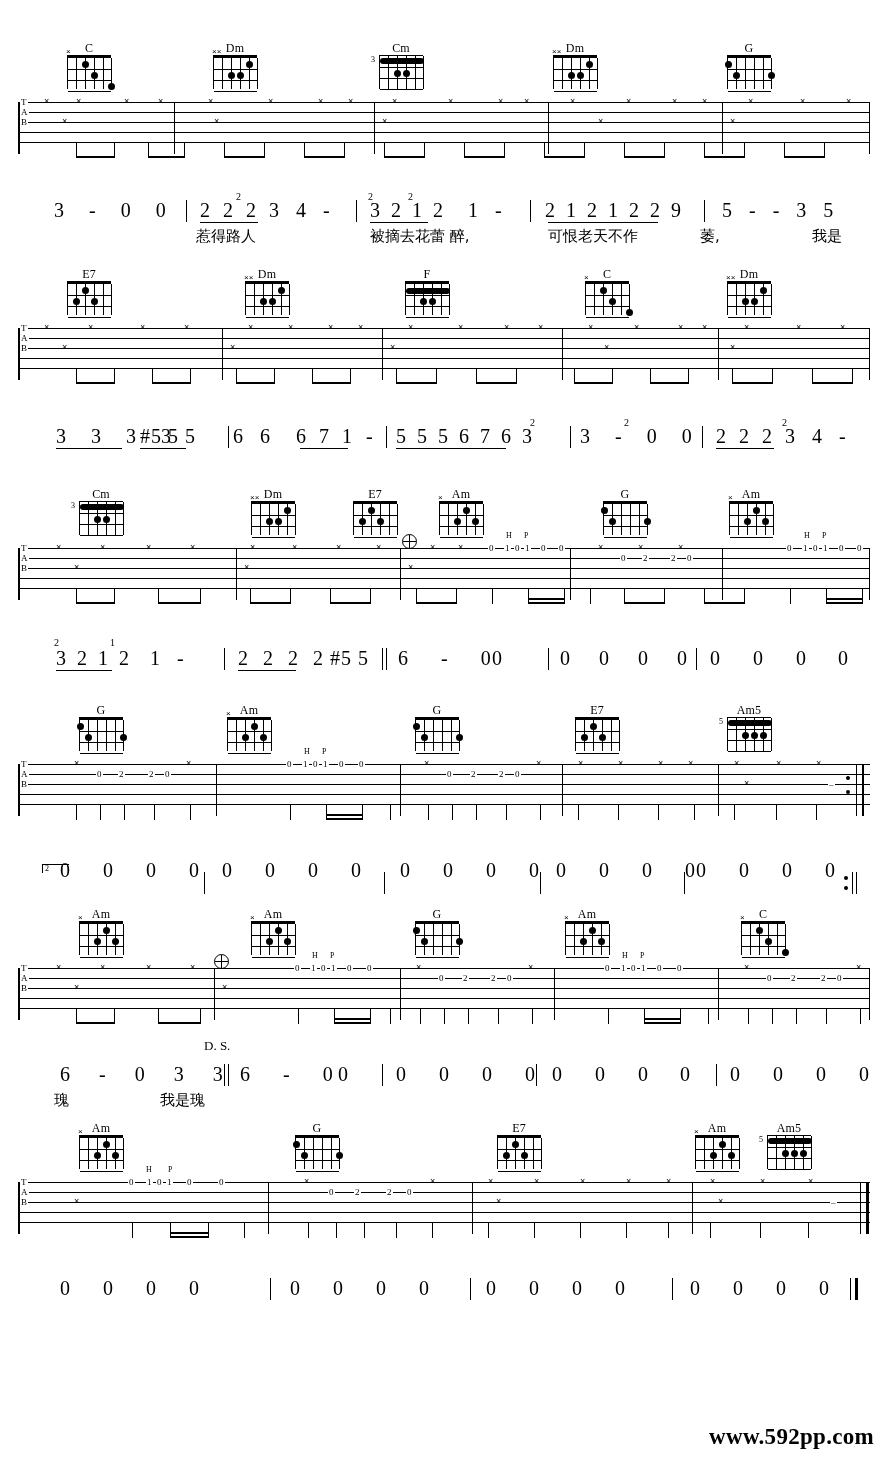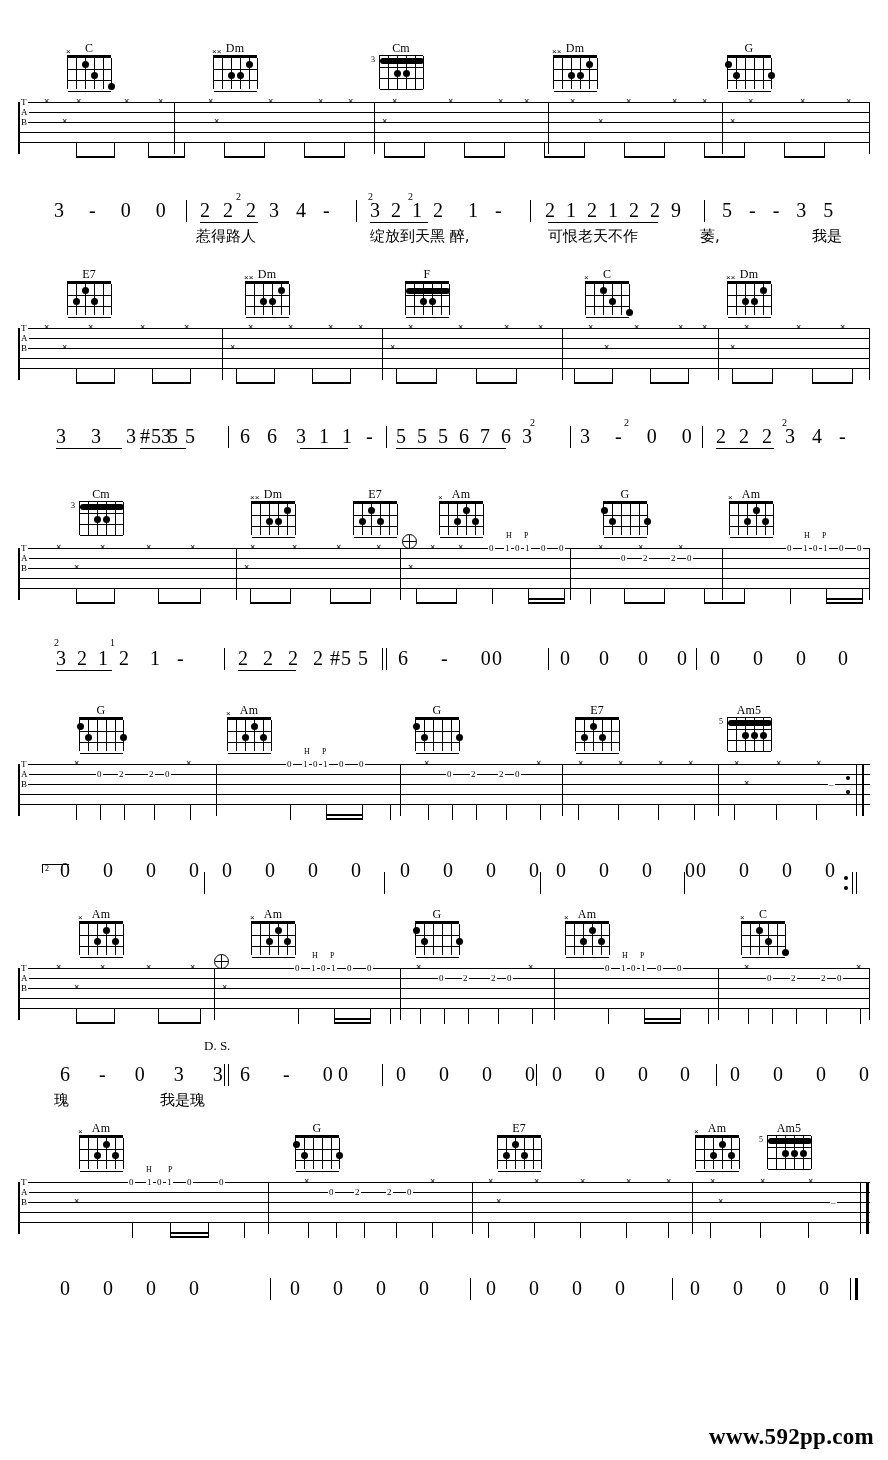--- a/index.html
+++ b/index.html
@@ -407,21 +407,21 @@
       <div class="jpn" style="left:722px; letter-spacing:6px;">5 - - 3 5</div>
       <div class="tiny" style="left:236px; top:-8px">2</div>
       <div class="tiny" style="left:408px; top:-8px">2</div>
       <div class="tiny" style="left:368px; top:-8px">2</div>
       <div class="underline" style="left:200px; top:22px; width:58px"></div>
       <div class="underline" style="left:370px; top:22px; width:58px"></div>
       <div class="underline" style="left:548px; top:22px; width:110px"></div>
     </div>
     <div class="jp" style="top:186px;">
       <div class="lyric" style="left:196px;">惹得路人</div>
-      <div class="lyric" style="left:370px;">绽放到天黑 醉,</div>
+      <div class="lyric" style="left:370px;">被摘去花蕾 醉,</div>
       <div class="lyric" style="left:548px;">可恨老天不作</div>
       <div class="lyric" style="left:700px;">萎,</div>
       <div class="lyric" style="left:812px;">我是</div>
     </div>
   </div>
 
   <div class="system" style="top:268px;height:200px;">
     <div class="chord" style="left:62px; top:0;">
       <div class="cname">E7</div>
       <div class="grid thick">
@@ -574,22 +574,22 @@
       <div class="beam" style="left:556px; top:54px; width:38px"></div>
         <div class="beam" style="left:632px; top:54px; width:38px"></div>
       <div class="beam" style="left:714px; top:54px; width:40px"></div>
         <div class="beam" style="left:794px; top:54px; width:40px"></div>
     </div>
 
     <div class="jp" style="top:158px;">
       <div class="jpn" style="left:56px; letter-spacing:10px;">3 3 3 3</div>
       <div class="jpn" style="left:140px; letter-spacing:1px;">#5 5 5</div>
       <div class="jpbar" style="left:228px; top:0"></div>
-      <div class="jpn" style="left:240px; letter-spacing:6px;font-family:Liberation Serif, serif;">6 6</div>
-      <div class="jpn" style="left:296px; letter-spacing:4px;">3 1 1</div>
+      <div class="jpn" style="left:233px; letter-spacing:6px;font-family:Liberation Serif, serif;">6 6</div>
+      <div class="jpn" style="left:296px; letter-spacing:4px;">6 7 1</div>
       <div class="jpn" style="left:366px;">-</div>
       <div class="jpbar" style="left:386px; top:0"></div>
       <div class="jpn" style="left:396px; letter-spacing:3px;">5 5 5 6 7 6 3</div>
       <div class="jpbar" style="left:570px; top:0"></div>
       <div class="jpn" style="left:580px; letter-spacing:10px;">3 - 0 0</div>
       <div class="jpbar" style="left:702px; top:0"></div>
       <div class="jpn" style="left:716px; letter-spacing:4px;">2 2 2 3</div>
       <div class="jpn" style="left:812px; letter-spacing:6px;">4 -</div>
       <div class="underline" style="left:56px; top:22px; width:66px"></div>
       <div class="underline" style="left:140px; top:22px; width:46px"></div>

